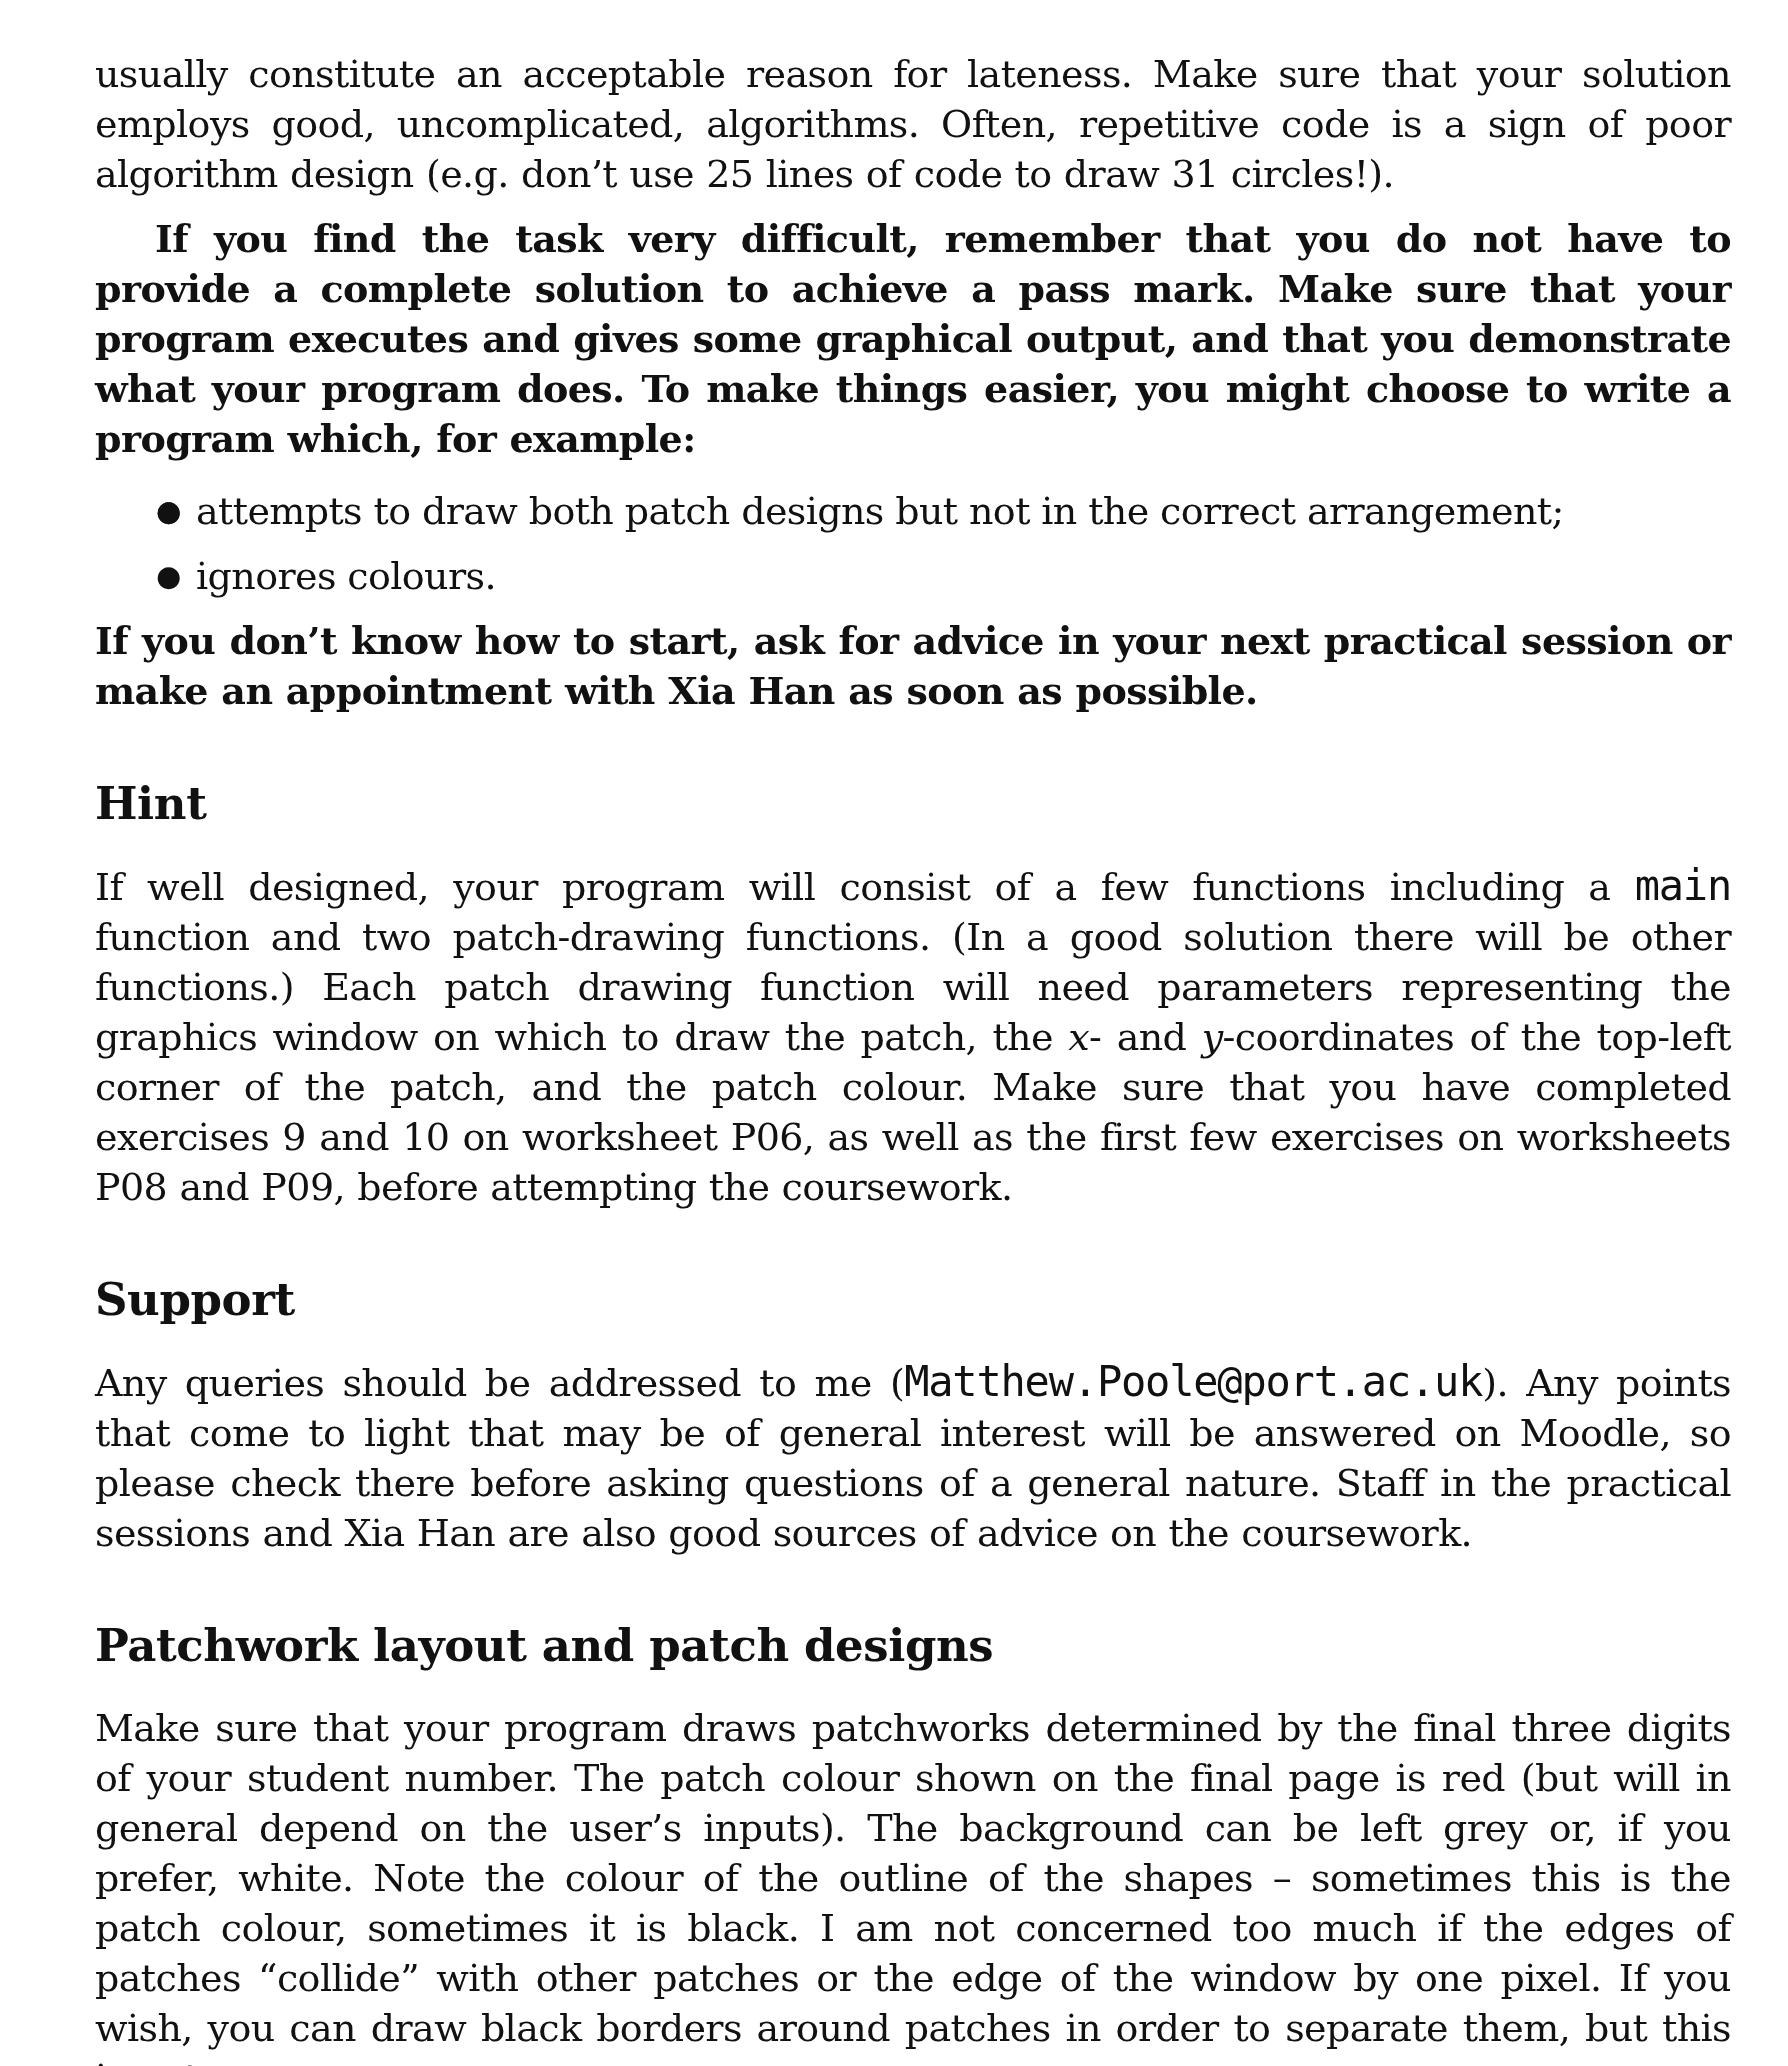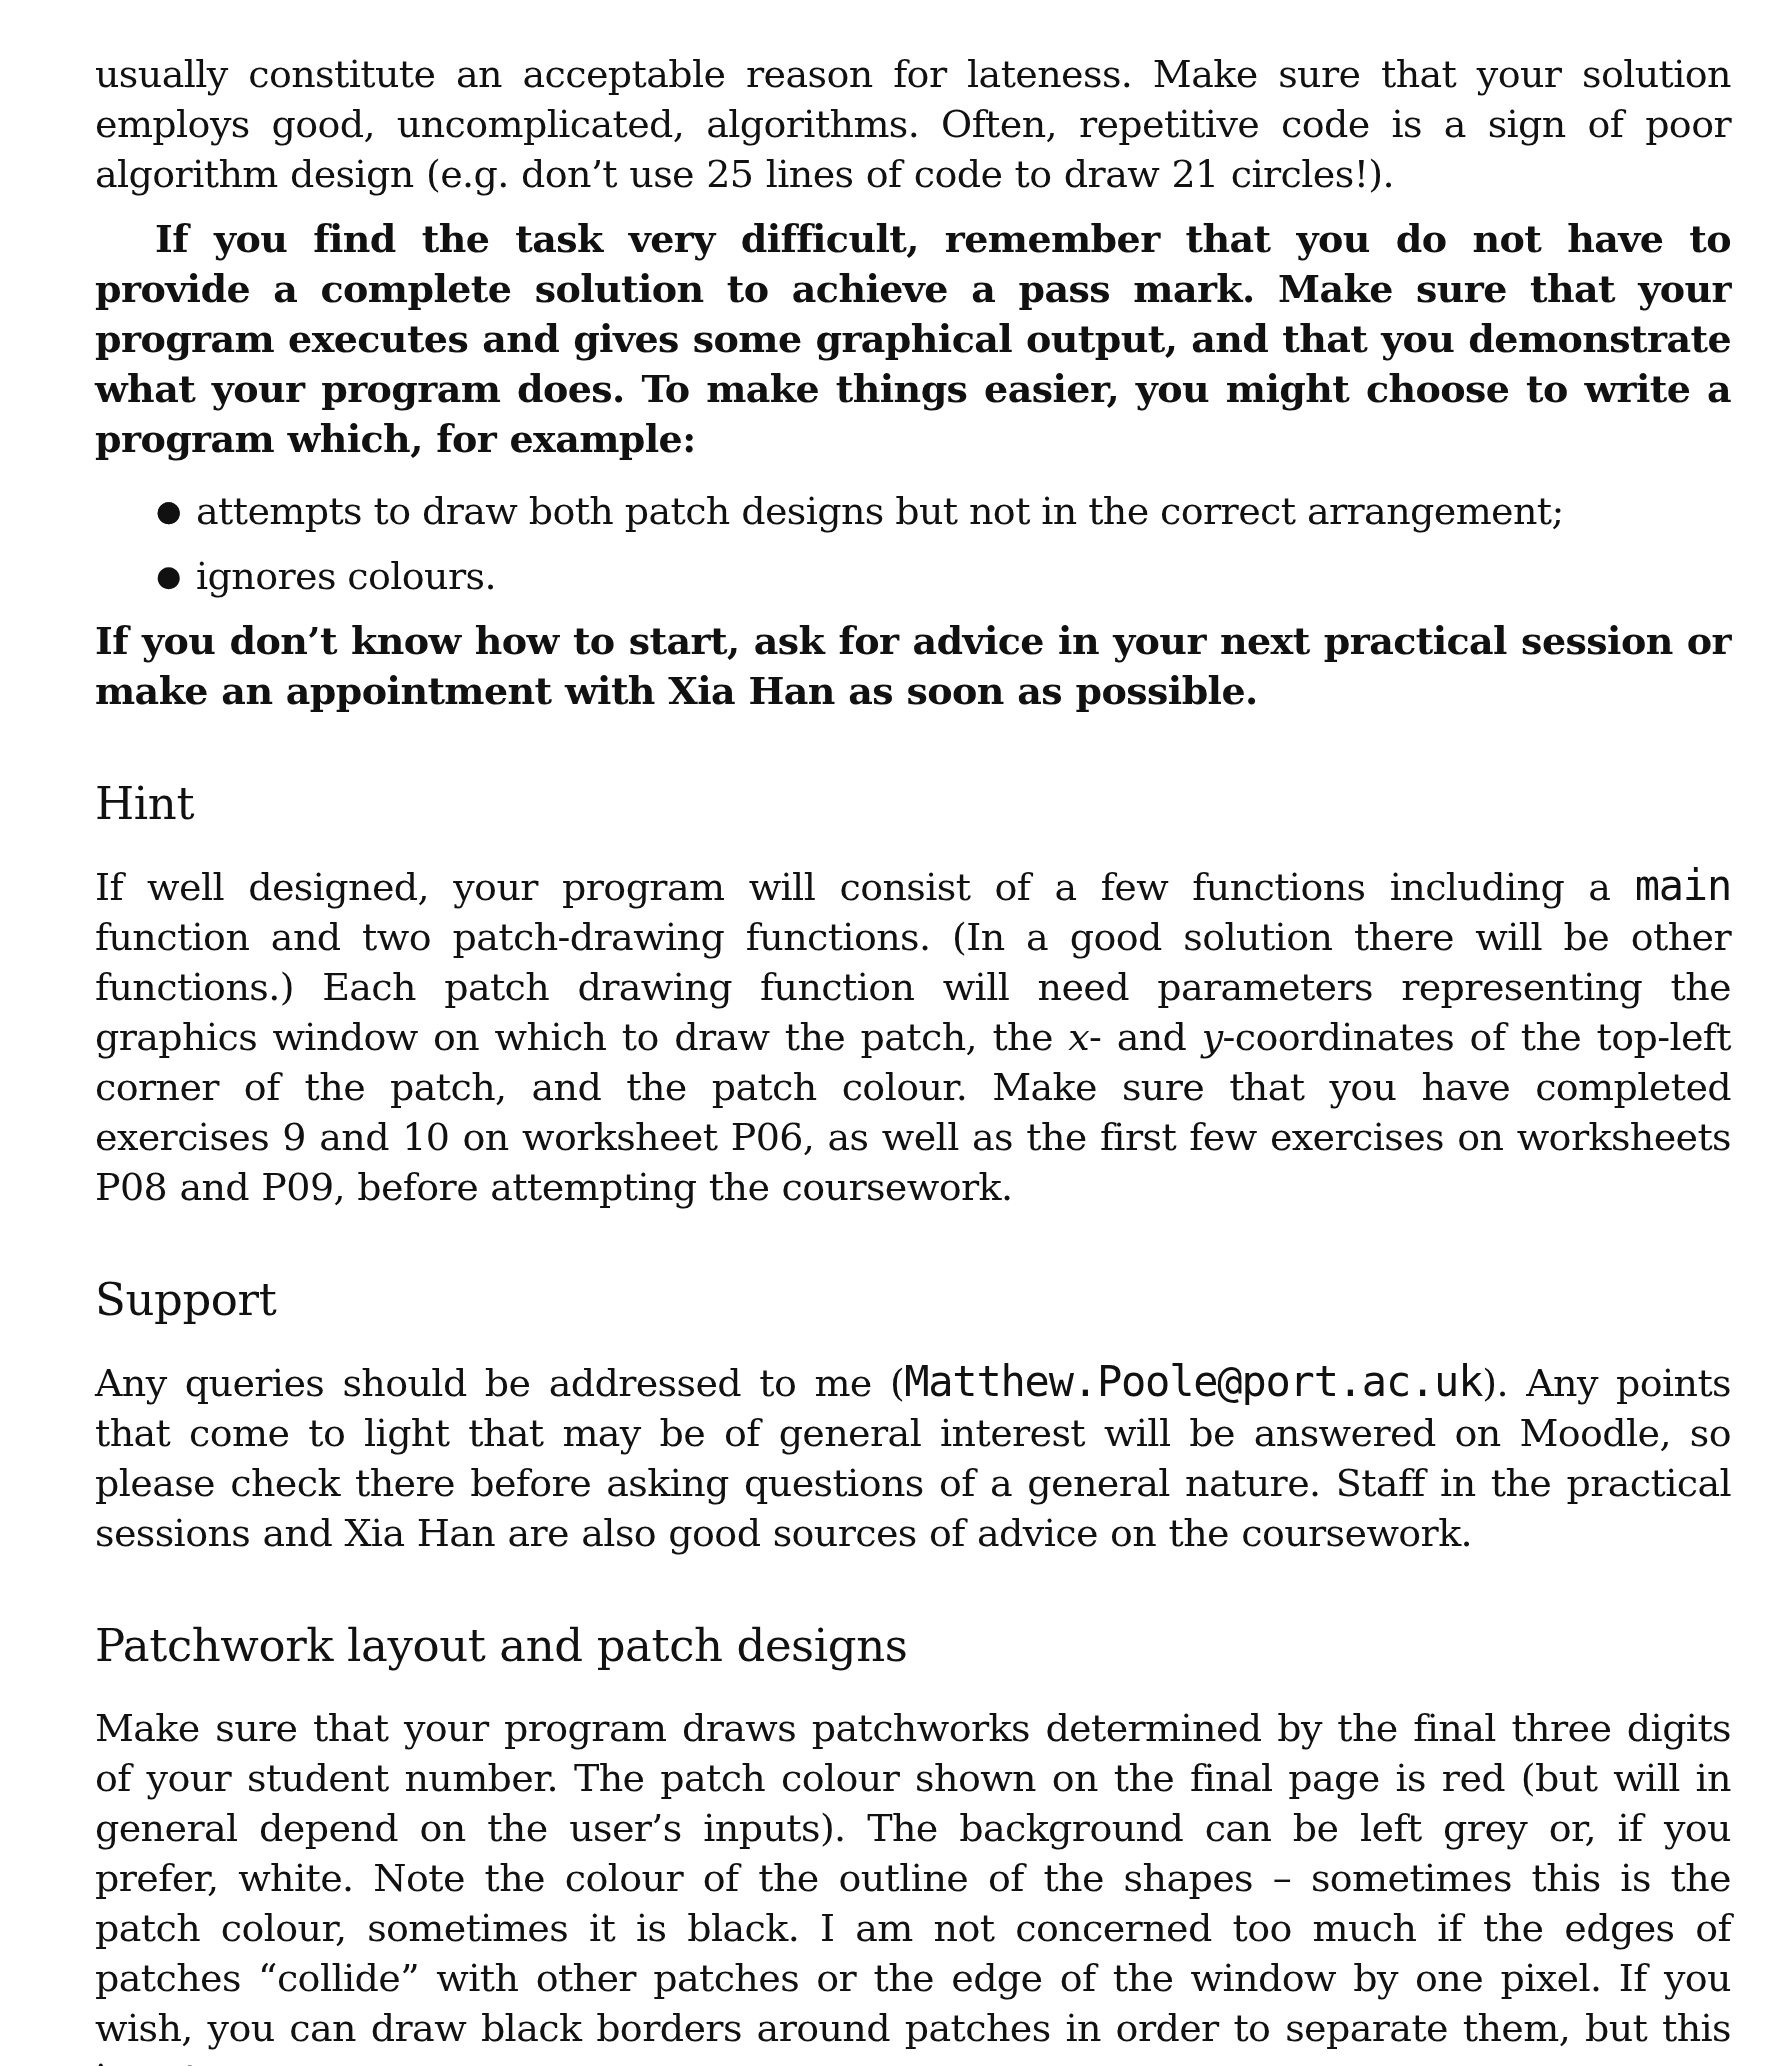--- a/index.html
+++ b/index.html
@@ -49,41 +49,41 @@
   ul li .bullet {
     position: absolute;
     left: 61px;
     top: 0;
     font-size: 29px;
   }
   h2 {
     margin: 0;
     font-size: 45px;
     line-height: 54px;
-    font-weight: normal;
+    font-weight: bold;
     letter-spacing: -0.4px;
   }
   .h-gap-top { margin-top: 61px; }
   .h-gap-bottom { margin-bottom: 30px; }
   .mono {
     font-family: "DejaVu Sans Mono", "Liberation Mono", monospace;
     font-size: 42px;
     letter-spacing: -1.2px;
   }
   .mathvar {
     font-style: italic;
     font-family: "DejaVu Serif", "Liberation Serif", serif;
   }
 </style>
 </head>
 <body>
 
 <div class="page">
 
-  <p>usually constitute an acceptable reason for lateness. Make sure that your solution employs good, uncomplicated, algorithms. Often, repetitive code is a sign of poor algorithm design (e.g. don’t use 25 lines of code to draw 21 circles!).</p>
+  <p>usually constitute an acceptable reason for lateness. Make sure that your solution employs good, uncomplicated, algorithms. Often, repetitive code is a sign of poor algorithm design (e.g. don’t use 25 lines of code to draw 31 circles!).</p>
 
   <p class="indent gap-small">If you find the task very difficult, remember that you do not have to provide a complete solution to achieve a pass mark. Make sure that your program executes and gives some graphical output, and that you demonstrate what your program does. To make things easier, you might choose to write a program which, for example:</p>
 
   <ul class="gap-list">
     <li>
       <span class="bullet">●</span>
     </li>
     <li>
       <span class="bullet">●</span>
       <span>attempts to draw both patch designs but not in the correct arrangement;</span>

